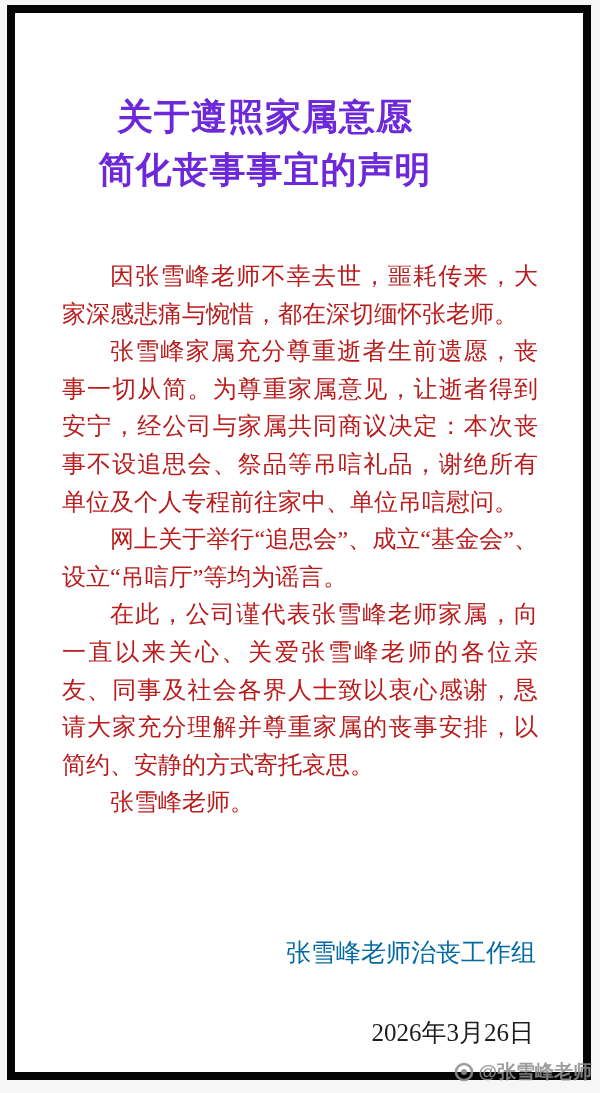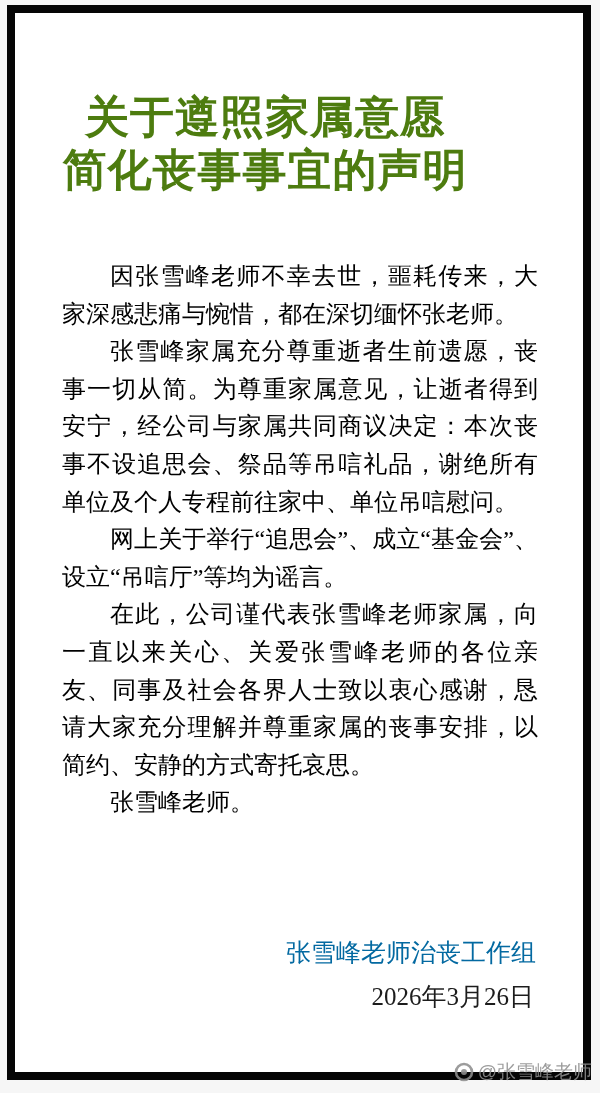--- a/index.html
+++ b/index.html
@@ -17,66 +17,66 @@
     border: 8px solid #050505;
     background: #ffffff;
     box-sizing: border-box;
   }
   .title {
     position: absolute;
     top: 90px; left: 0; width: 530px;
     text-align: center;
     font-family: "Liberation Sans", sans-serif;
     font-weight: 800;
-    font-size: 44px;
+    font-size: 36px;
     line-height: 53px;
     letter-spacing: 1px;
-    color: #4d7c0f;
+    color: #6d28d9;
   }
   .body-text {
     position: absolute;
     top: 258px; left: 62px; width: 476px;
-    color: #000000;
+    color: #b91c1c;
   }
   .body-text p {
     margin: 0;
     font-size: 24px;
     line-height: 37.6px;
     text-align: justify;
     text-justify: inter-character;
     text-indent: 2em;
   }
   .signature {
     position: absolute;
     top: 936px; right: 64px; left: 62px;
     text-align: right;
     font-size: 25px;
     color: #0369a1;
   }
   .date {
     position: absolute;
-    top: 980px; right: 66px; left: 62px;
+    top: 1016px; right: 66px; left: 62px;
     text-align: right;
     font-size: 25px;
     color: #1c1c1c;
   }
   .watermark {
     position: absolute;
     right: 8px; bottom: 9px;
     height: 24px;
     display: flex;
     align-items: center;
     gap: 4px;
     z-index: 5;
     opacity: 0.88;
   }
   .watermark .wm-text {
     font-family: "Liberation Sans", sans-serif;
     font-size: 19px;
-    font-weight: 400;
+    font-weight: 700;
     color: #8f8f8f;
     white-space: nowrap;
   }
   .wm-icon { display: block; }
 </style>
 </head>
 <body>
 
 <div class="frame"></div>
 

